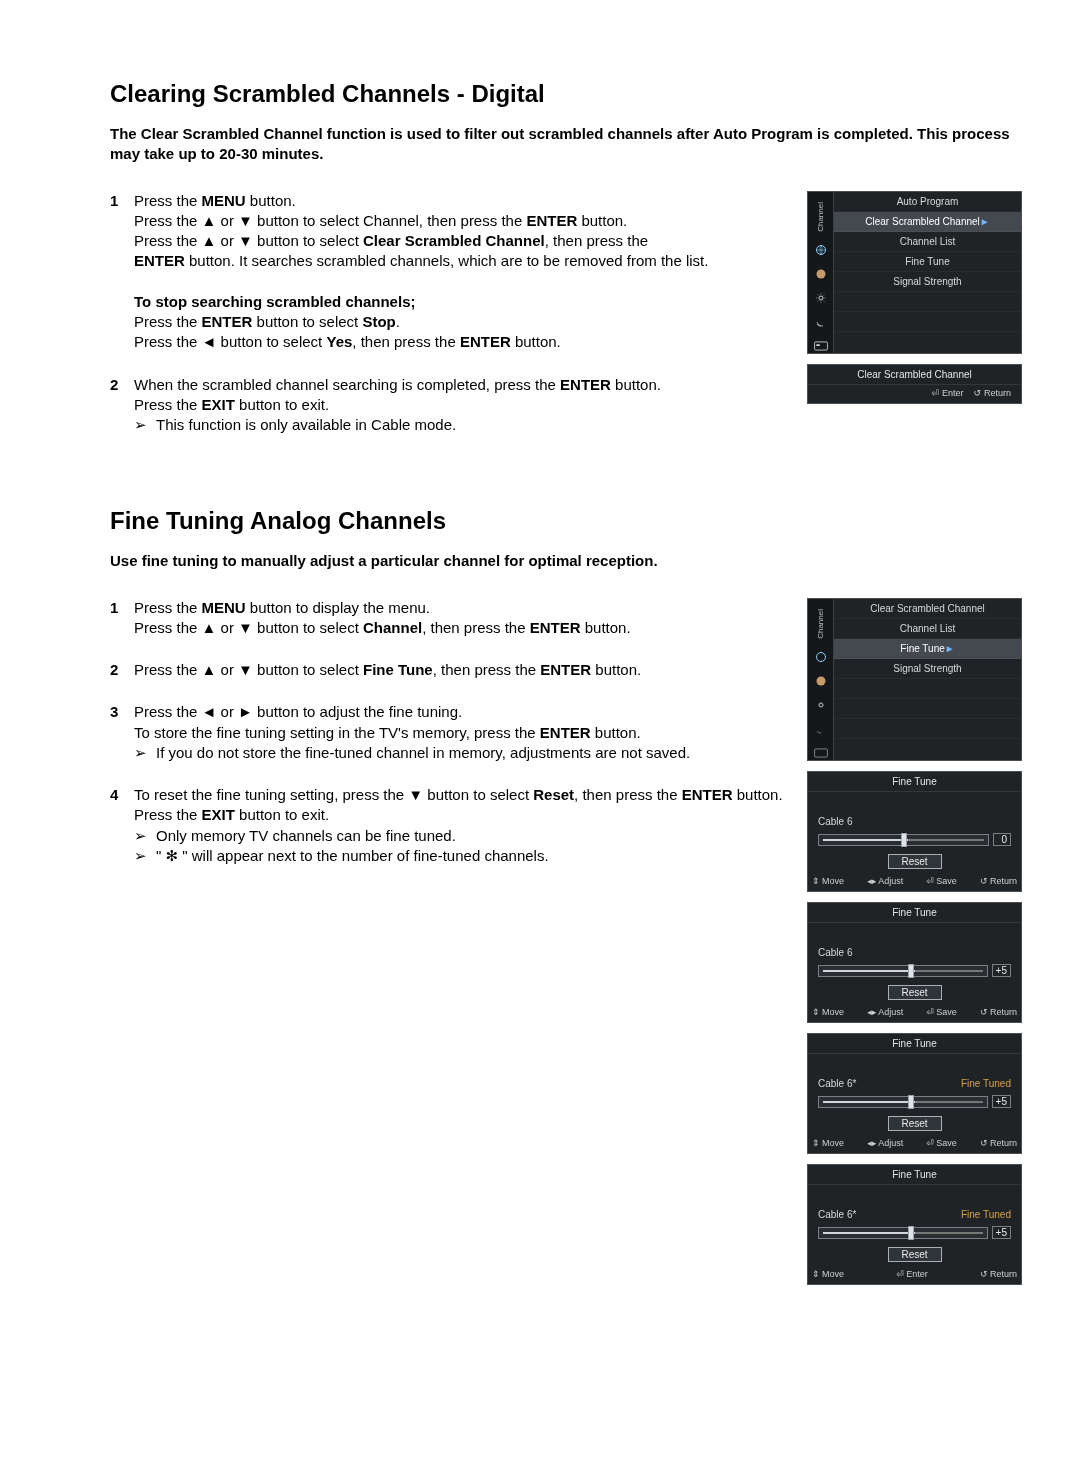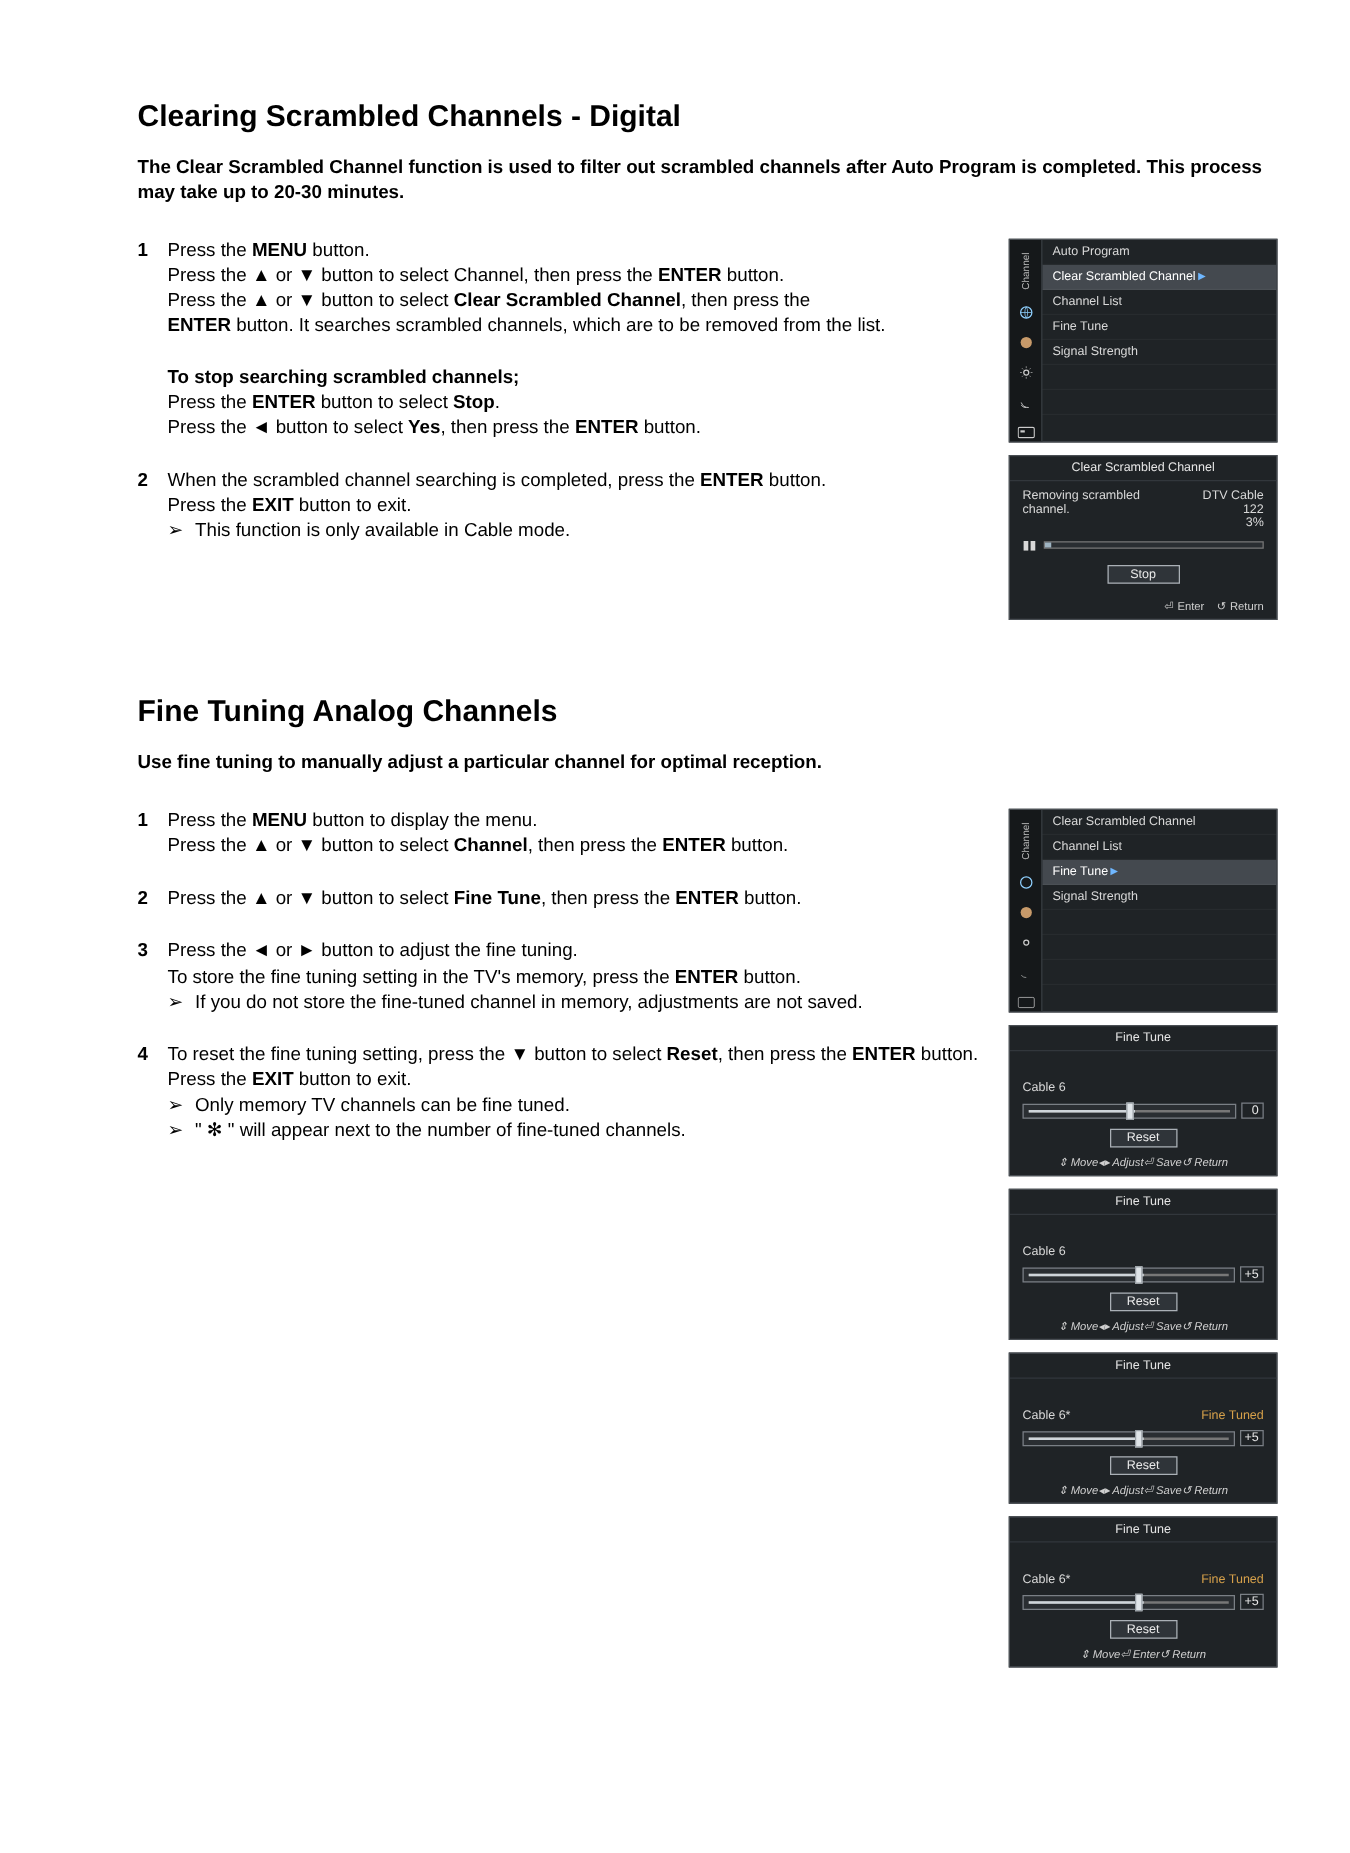--- a/index.html
+++ b/index.html
@@ -67,21 +67,21 @@
     writing-mode:vertical-rl;
     transform:rotate(180deg);
     font-size:8px;color:#bbb;padding:2px 0 4px;
   }
   .osd-icons .ic{width:14px;height:14px;display:flex;align-items:center;justify-content:center;}
   .osd-icons svg{display:block;}
   .osd-list{flex:1;}
   .osd-li{
     padding:4px 8px;
     border-bottom:1px solid rgba(255,255,255,0.04);
-    display:flex;align-items:center;justify-content:flex-start;
+    display:flex;align-items:center;justify-content:center;
   }
   .osd-li.hl{
     background:#44494f;
     color:#fff;
   }
   .osd-li .arrow{color:#6fb7ff;}
   .osd-title{
     text-align:center;padding:4px 0;font-size:10px;color:#e5e5e5;
     border-bottom:1px solid #32373c;
   }
@@ -111,22 +111,22 @@
     transform:translate(-50%,-50%);
   }
   .slider-val{
     min-width:18px;text-align:right;border:1px solid #7a7f85;padding:0 3px;font-size:10px;color:#e8e8e8;
   }
   .reset-btn{
     margin:8px auto 4px;display:block;width:54px;text-align:center;border:1px solid #aab0b6;
     color:#e9e9e9;font-size:10px;padding:1px 0;background:#2f3439;
   }
   .ft-foot{
-    display:flex;justify-content:center;font-size:9px;color:#cfcfcf;
-    padding:3px 4px 5px;align-items:center;font-style:italic;
+    display:flex;justify-content:space-between;font-size:9px;color:#cfcfcf;
+    padding:3px 4px 5px;align-items:center;
   }
   .ft-foot span{display:inline-flex;align-items:center;gap:3px;}
   .fine-tuned{color:#d6a04a;}
   .page-foot{
     position:absolute;left:0;right:0;bottom:28px;text-align:center;
   }
   .foot-pill{
     display:inline-block;background:#4a4a4a;color:#fff;font-size:11px;
     padding:2px 10px;border-radius:2px;
   }
@@ -207,36 +207,20 @@
             <div class="osd-li">
               <span>Signal Strength</span>
             </div>
             <div class="osd-li">&nbsp;</div>
             <div class="osd-li">&nbsp;</div>
           </div>
       </div>
 
       <div class="osd">
         <div class="osd-title">Clear Scrambled Channel</div>
-        <div class="osd-body">
-          <div style="display:flex;justify-content:space-between;align-items:flex-start;">
-            <span>Removing scrambled channel.</span>
-            <span style="text-align:right;">
-              <span>DTV Cable 122</span><br>
-              <span>3%</span>
-            </span>
-          </div>
-          <div class="prog-row">
-            <span class="sym">▮▮</span>
-            <div class="prog-outer">
-              <div class="prog-fill" id="prog-fill" style="width: 3%;"></div>
-            </div>
-          </div>
-          <div class="stop-btn">Stop</div>
-        </div>
         <div class="osd-foot">
           <span>⏎ <span>Enter</span></span>
           <span>↺ <span>Return</span></span>
         </div>
       </div>
     </div>
   </div>
 
   <div class="block2">
     <h1 class="section-title">Fine Tuning Analog Channels</h1>

